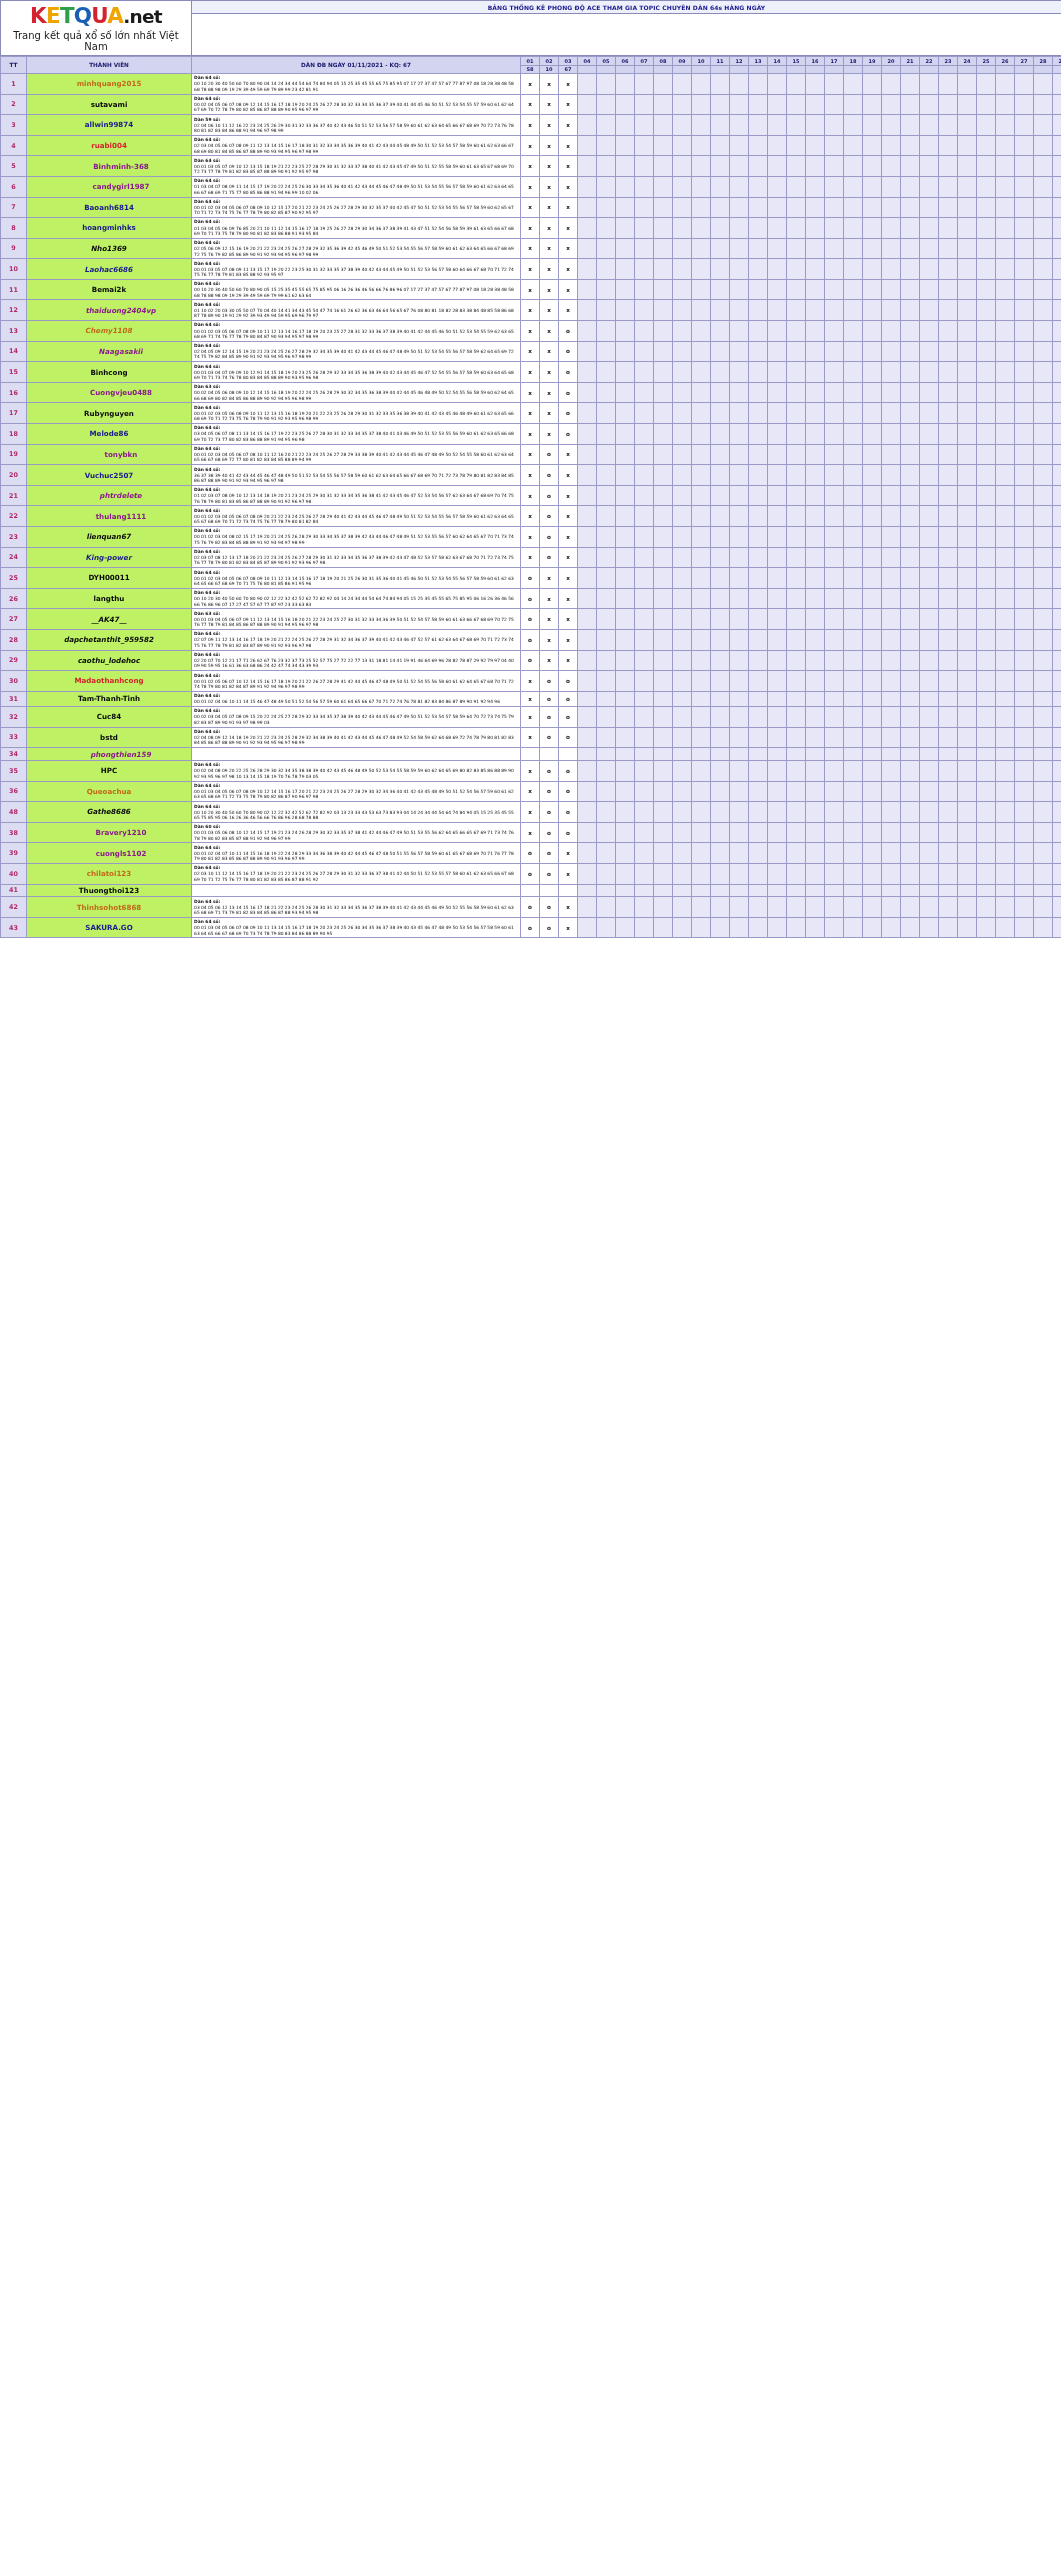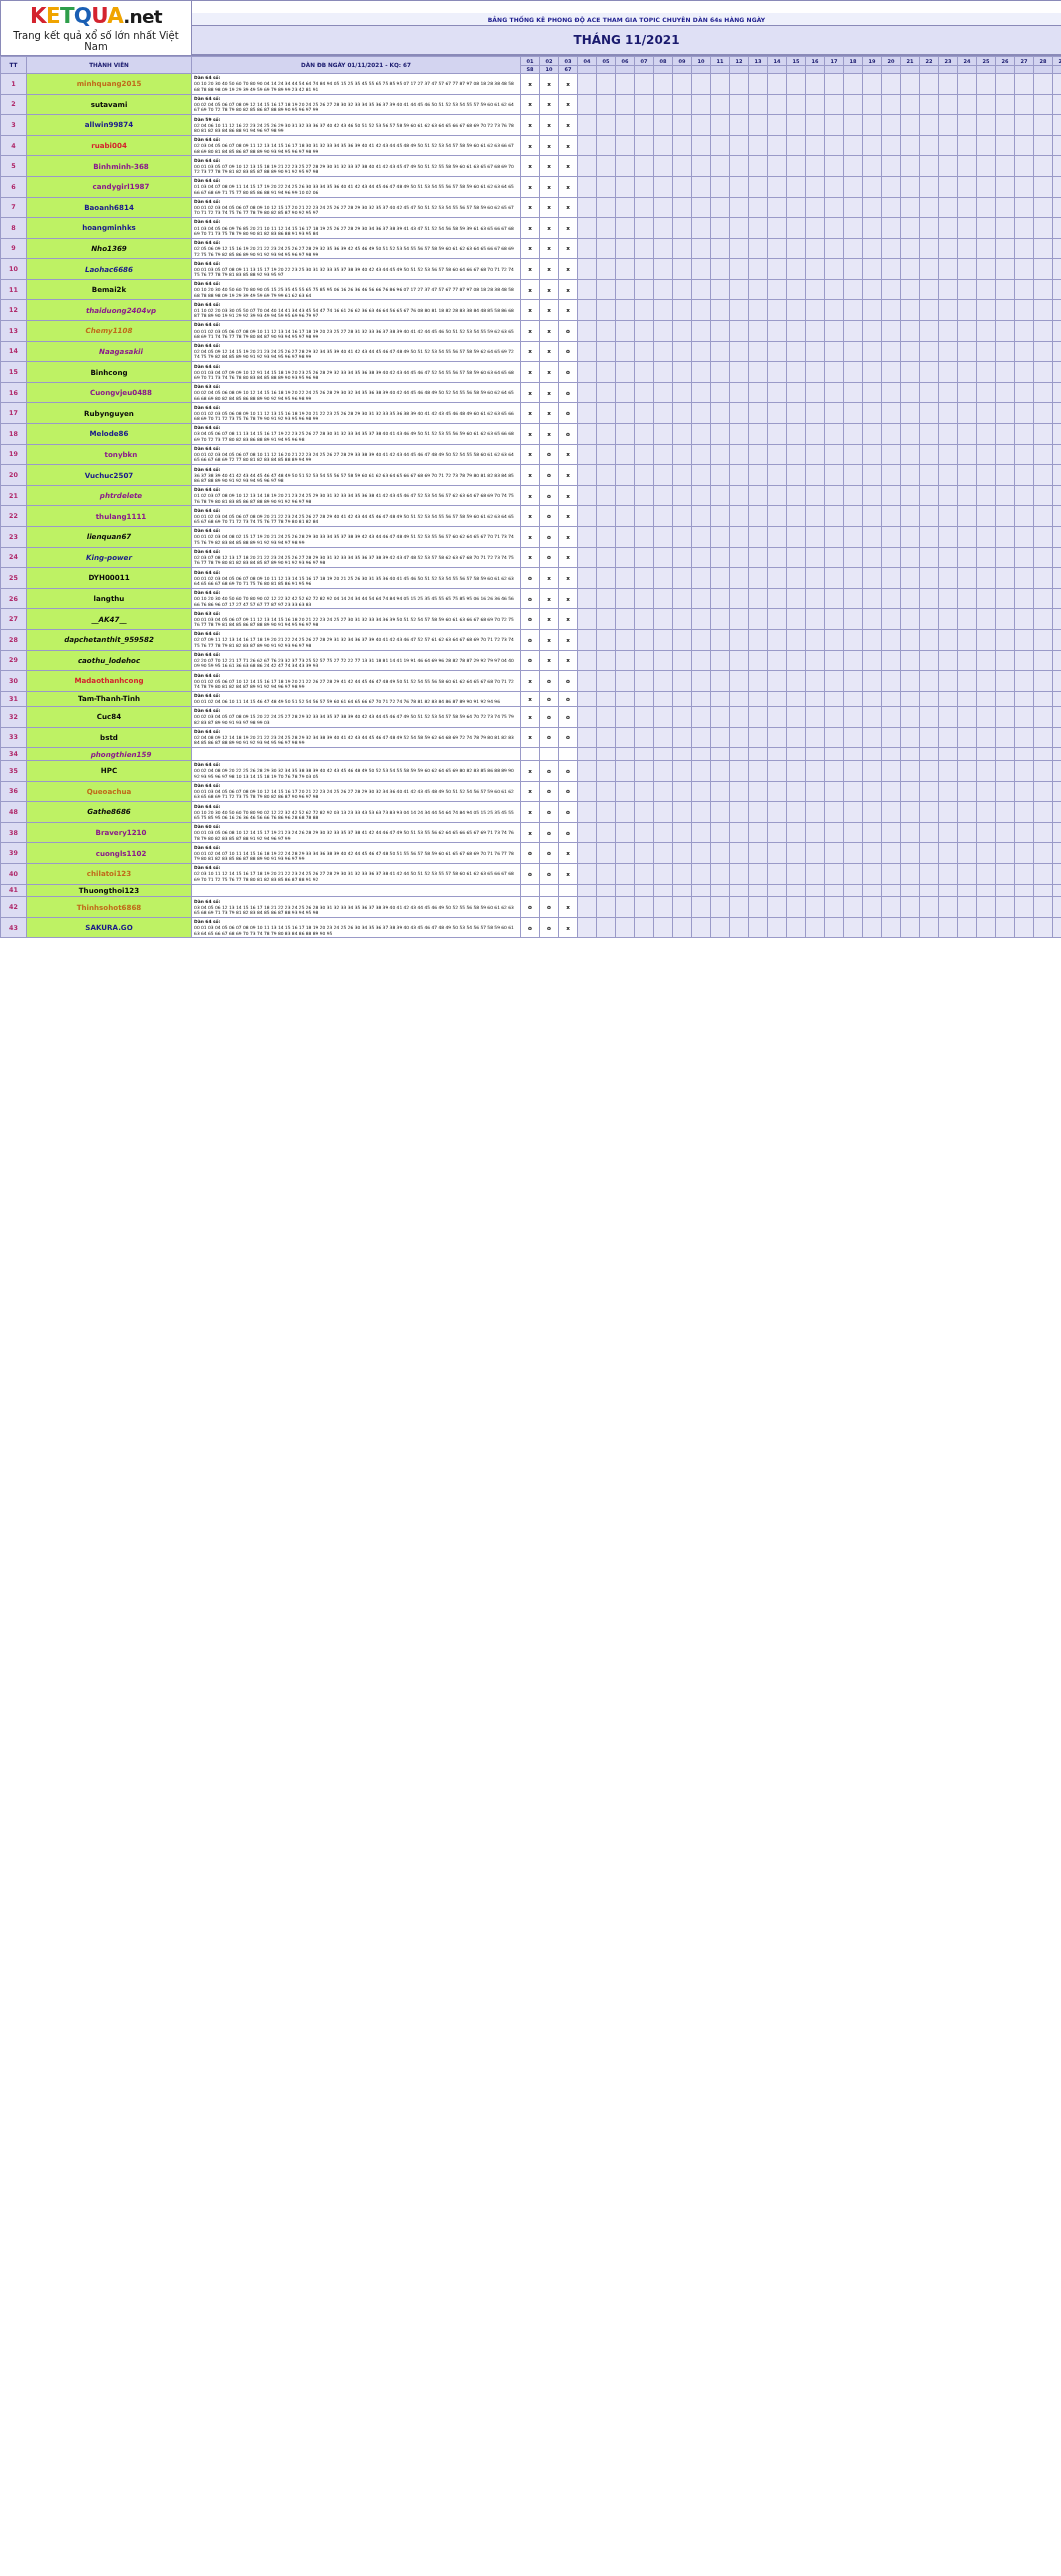--- a/index.html
+++ b/index.html
@@ -10,21 +10,21 @@
     font-family: "DejaVu Sans", "Liberation Sans", sans-serif;
     font-size: 6.4px;
   }
   .page {
     width: 1062px;
     position: relative;
   }
   
   .top {
     display: flex;
-    align-items: flex-end;
+    align-items: flex-start;
     border: 0.7px solid #8a8ab8;
   }
   .logo-box {
     width: 191px;
     min-width: 191px;
     background: #ffffff;
     border-right: 0.7px solid #8a8ab8;
     padding: 4.3px 2.8px 2.8px 2.8px;
     text-align: center;
   }
@@ -148,21 +148,20 @@
 
 <div class="page">
 
   <div class="top">
     <div class="logo-box">
       <div class="logo-text"><span class="logo-k">K</span><span class="logo-e">E</span><span class="logo-t">T</span><span class="logo-q">Q</span><span class="logo-u">U</span><span class="logo-a">A</span><span class="logo-net">.net</span></div>
       <div class="logo-sub">Trang kết quả xổ số lớn nhất Việt Nam</div>
     </div>
     <div class="head-right">
       <div class="banner">BẢNG THỐNG KÊ PHONG ĐỘ ACE THAM GIA TOPIC CHUYÊN DÀN 64s HÀNG NGÀY</div>
-      <div class="month">THÁNG 11/2021</div>
     </div>
   </div>
 
   <table class="main">
     <colgroup>
       <col class="c-tt">
         <col class="c-mem">
         <col class="c-dan">
       <col class="c-day">
         <col class="c-day">

